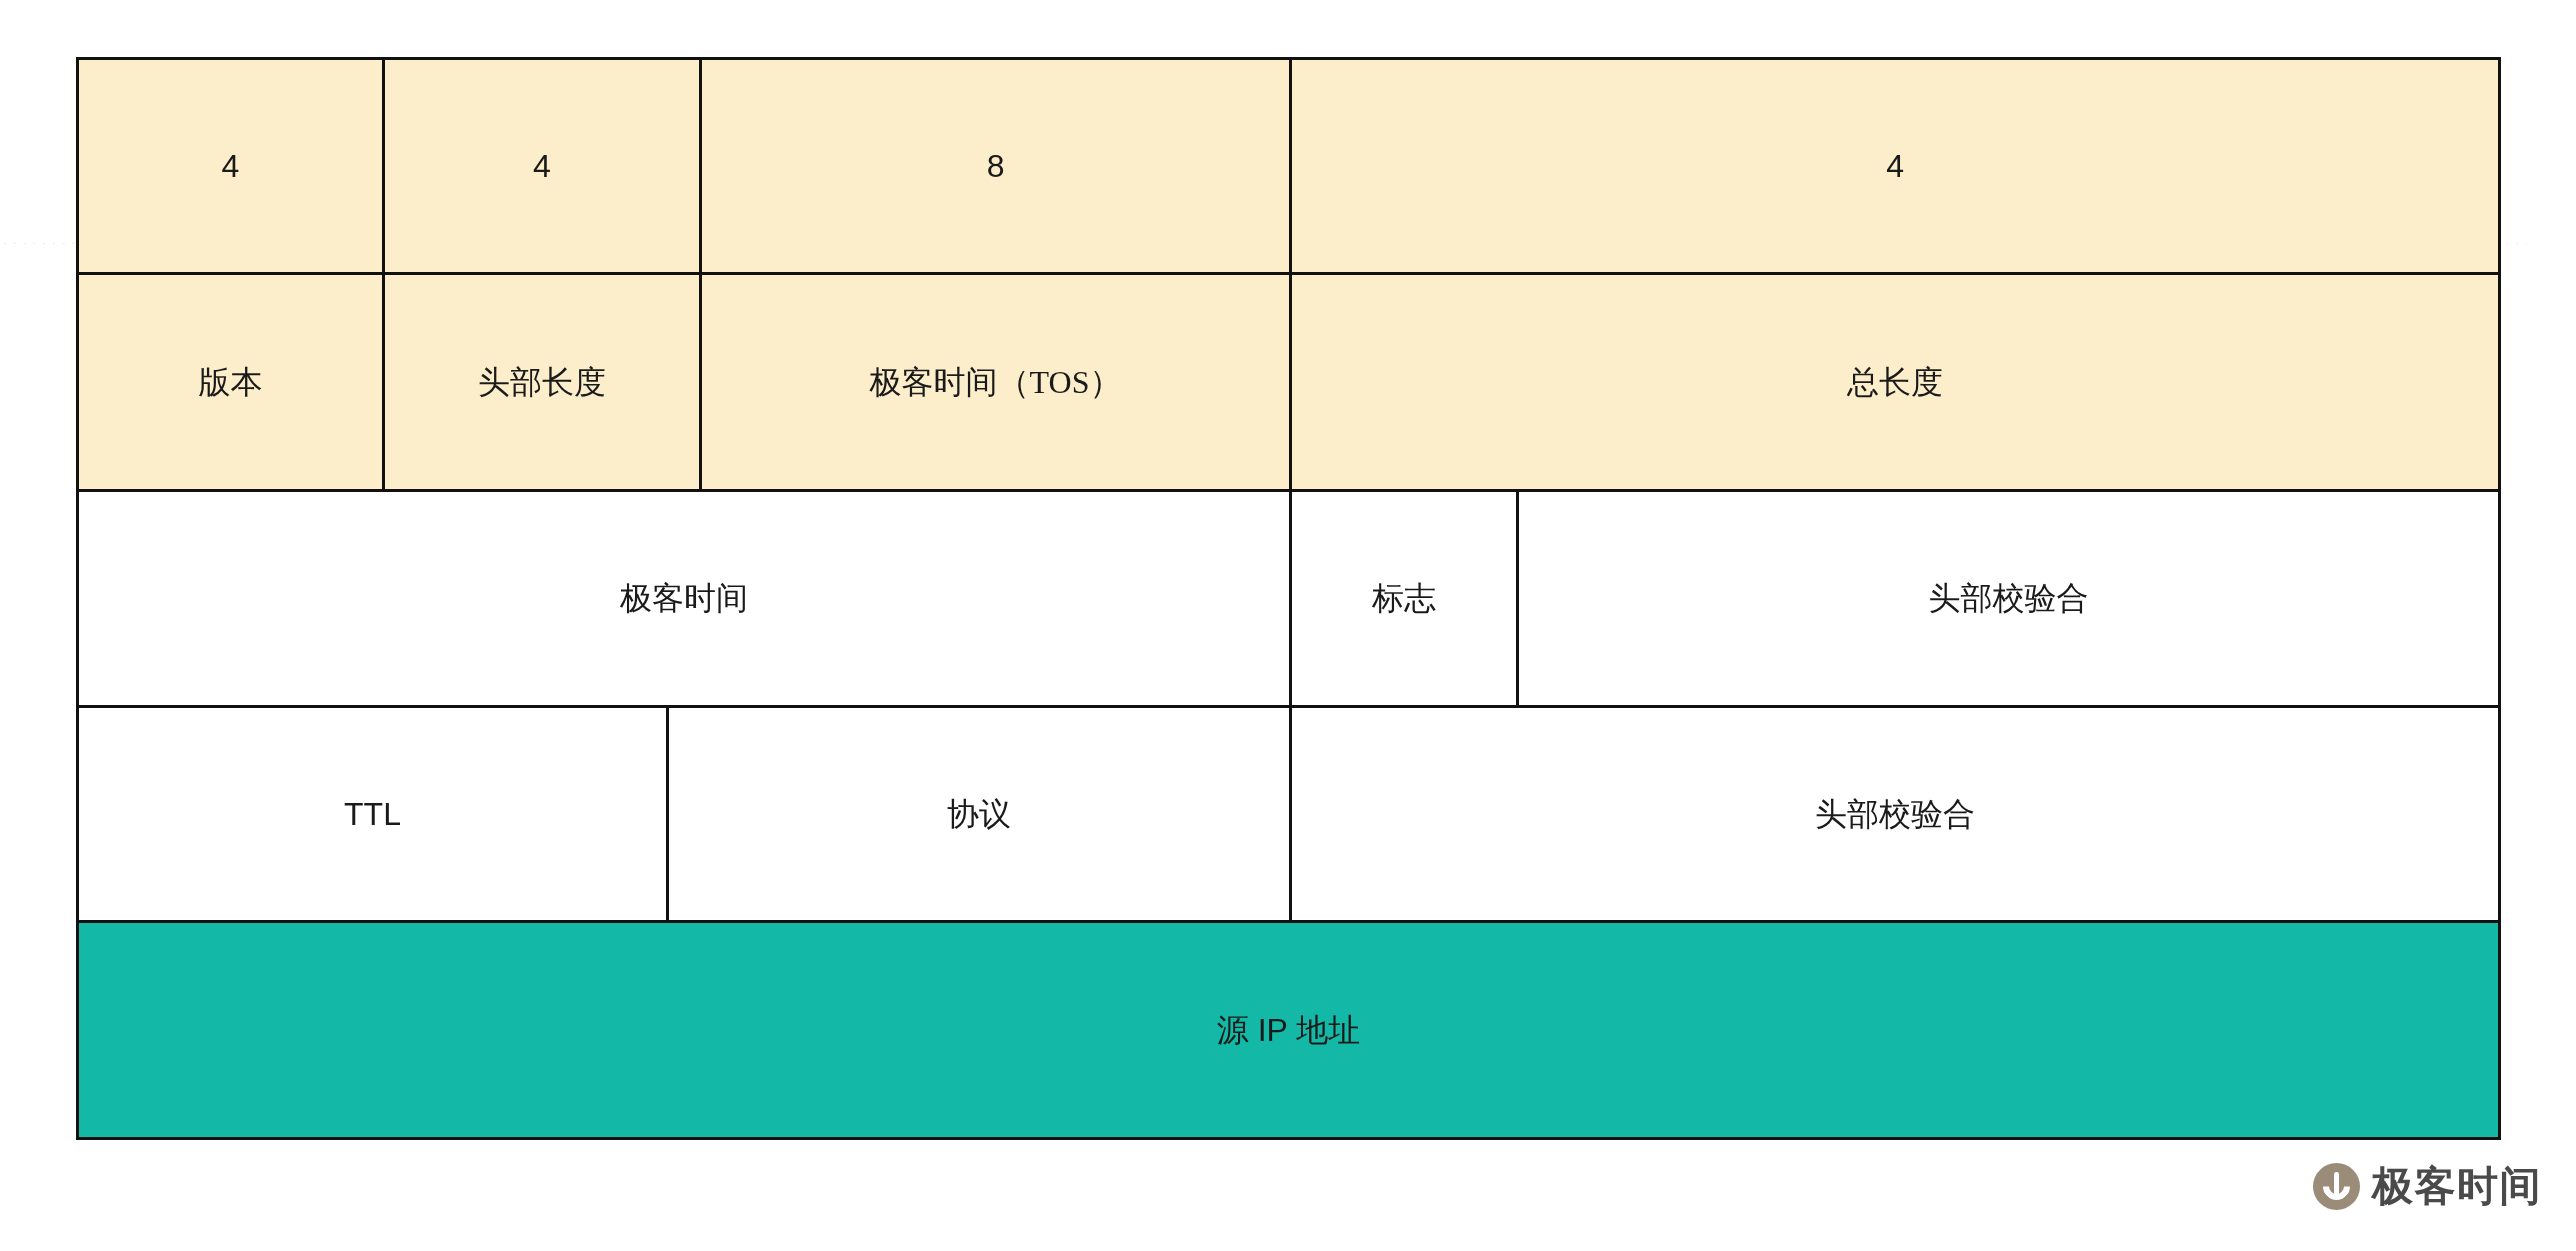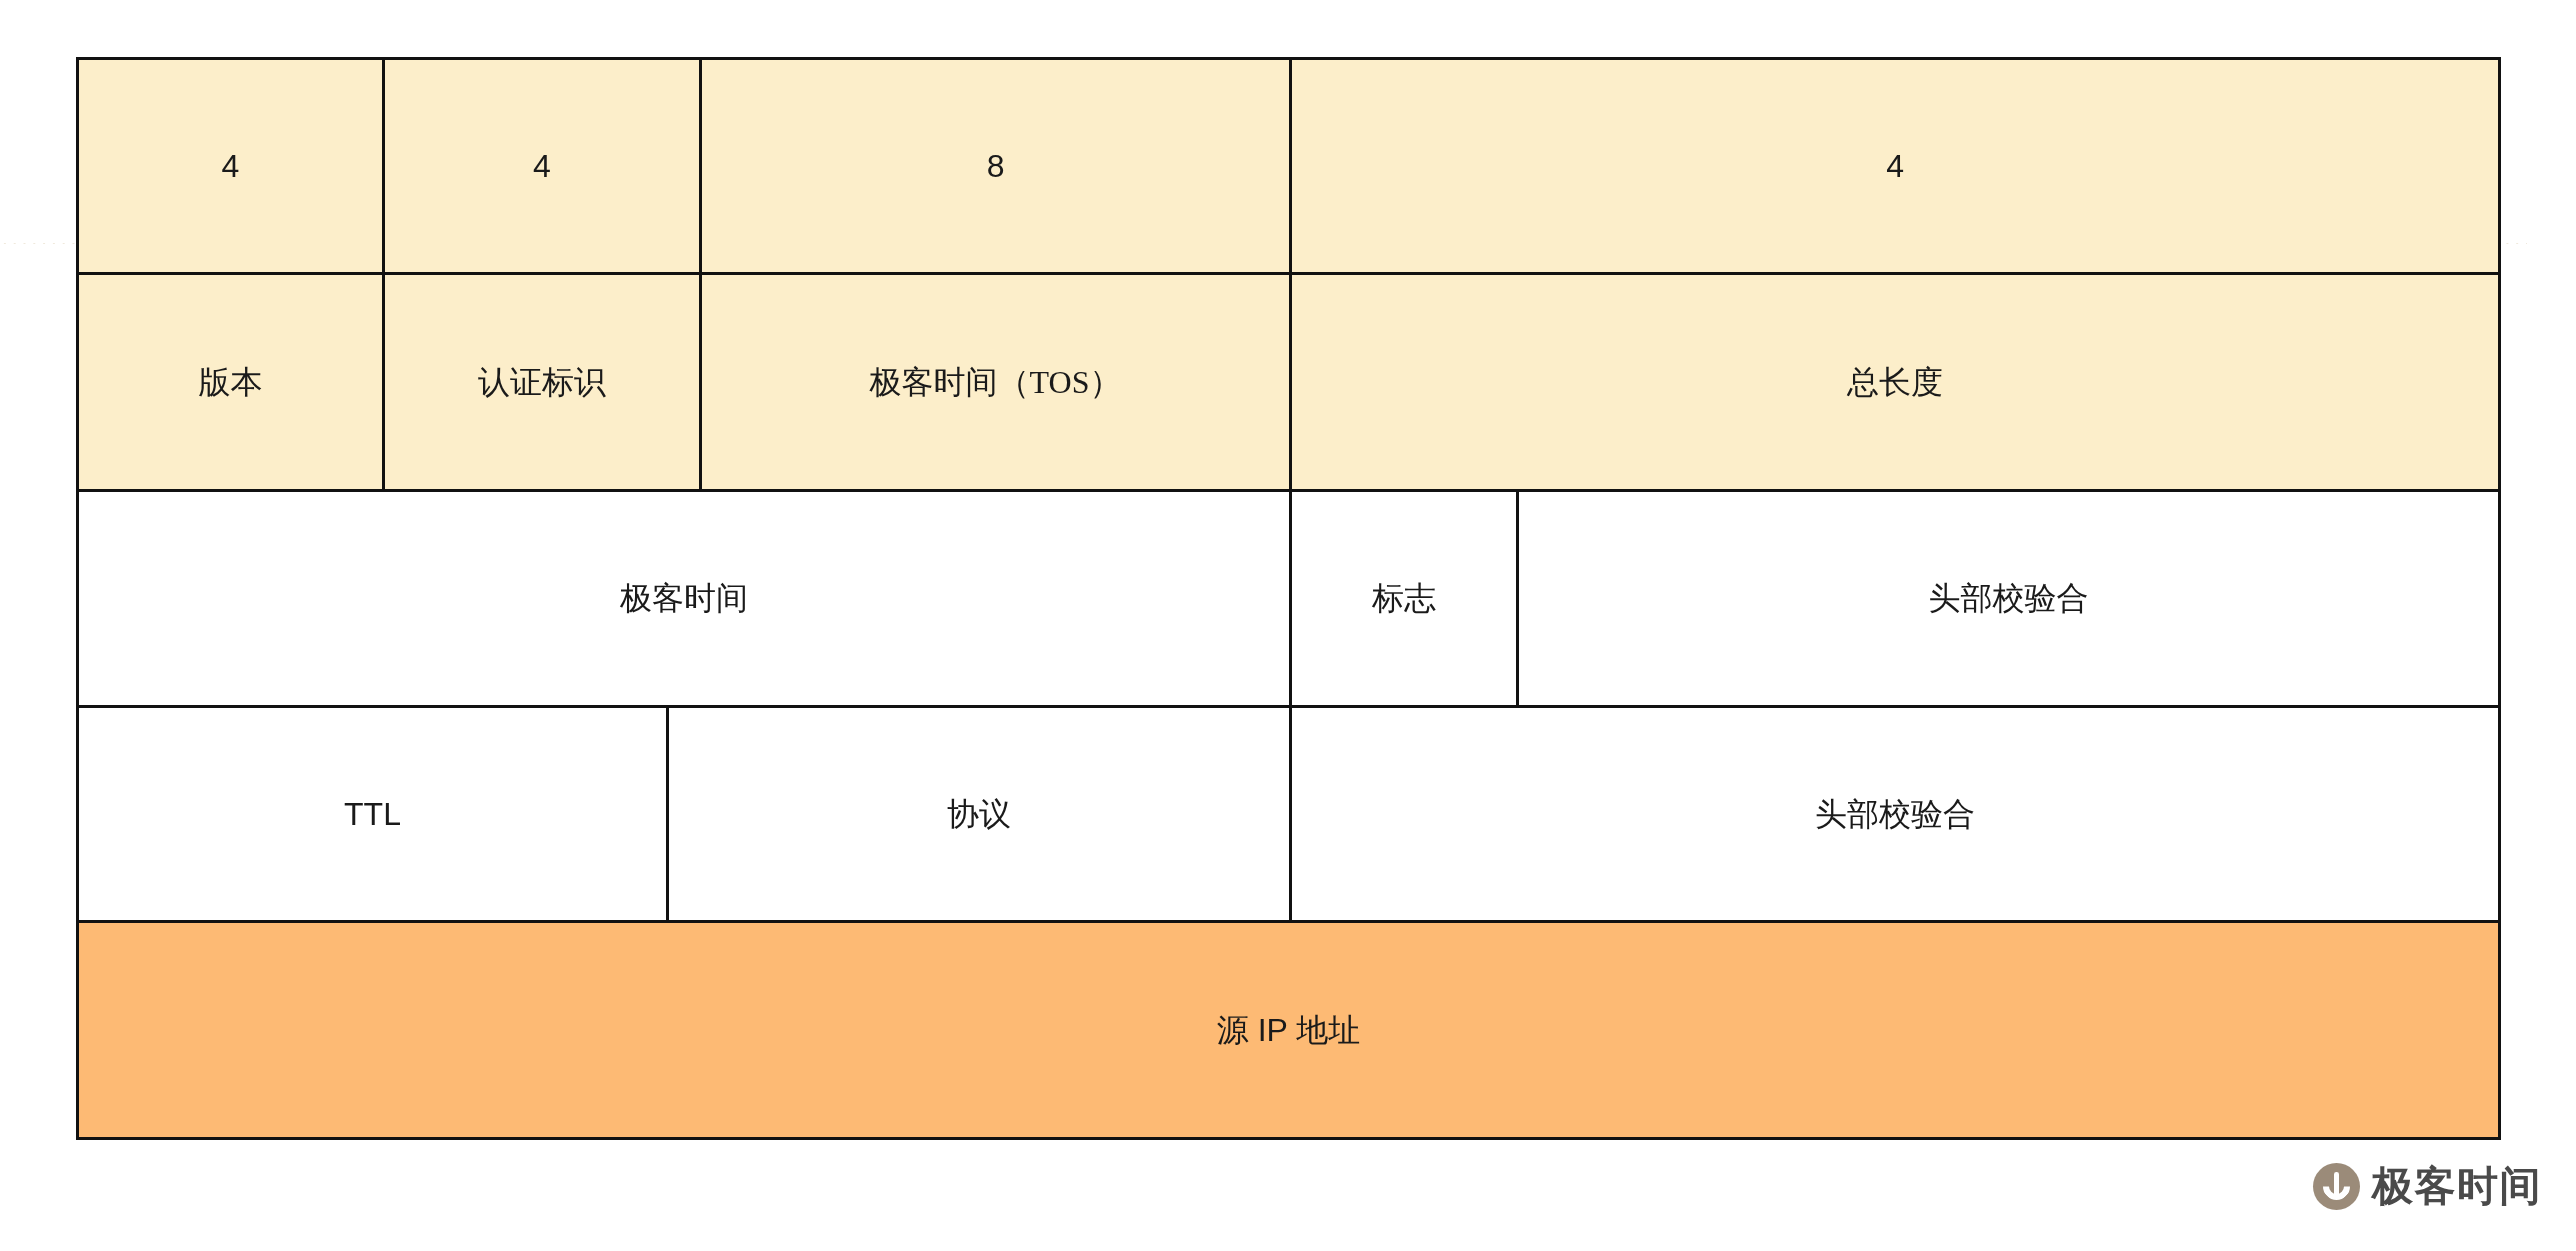--- a/index.html
+++ b/index.html
@@ -89,21 +89,21 @@
     text-align: center;
     vertical-align: middle;
     font-size: 32px;
     line-height: 1.25;
     color: #1a1a1a;
     padding: 0;
     position: relative;
   }
   .c-cream { background: #fceeca; }
   .c-white { background: #ffffff; }
-  .c-blue  { background: #fdba74; }
+  .c-blue  { background: #14b8a6; }
 
   .r-size   { height: 112px; }
   .r-name   { height: 113px; font-family: Liberation Serif, serif; }
   .r-std    { height: 112px; }
   .r-addr   { height: 113px; }
 
   .num { font-size: 30px; }
 
   
   #brand-logo {
@@ -197,21 +197,21 @@
   <tbody>
       <tr class="r-size">
     <td class="c-cream num" colspan="1">4</td>
     <td class="c-cream num" colspan="2">4</td>
     <td class="c-cream num" colspan="2">8</td>
     <td class="c-cream num" colspan="2">4</td>
   </tr>
 
   <tr class="r-name">
     <td class="c-cream" colspan="1">版本</td>
-    <td class="c-cream" colspan="2">认证标识</td>
+    <td class="c-cream" colspan="2">头部长度</td>
     <td class="c-cream" colspan="2">极客时间（TOS）</td>
     <td class="c-cream" colspan="2">总长度</td>
   </tr>
 
   <tr class="r-std">
     <td class="c-white" colspan="5">极客时间</td>
     <td class="c-white" colspan="1">标志</td>
     <td class="c-white" colspan="1">头部校验合</td>
   </tr>
 

